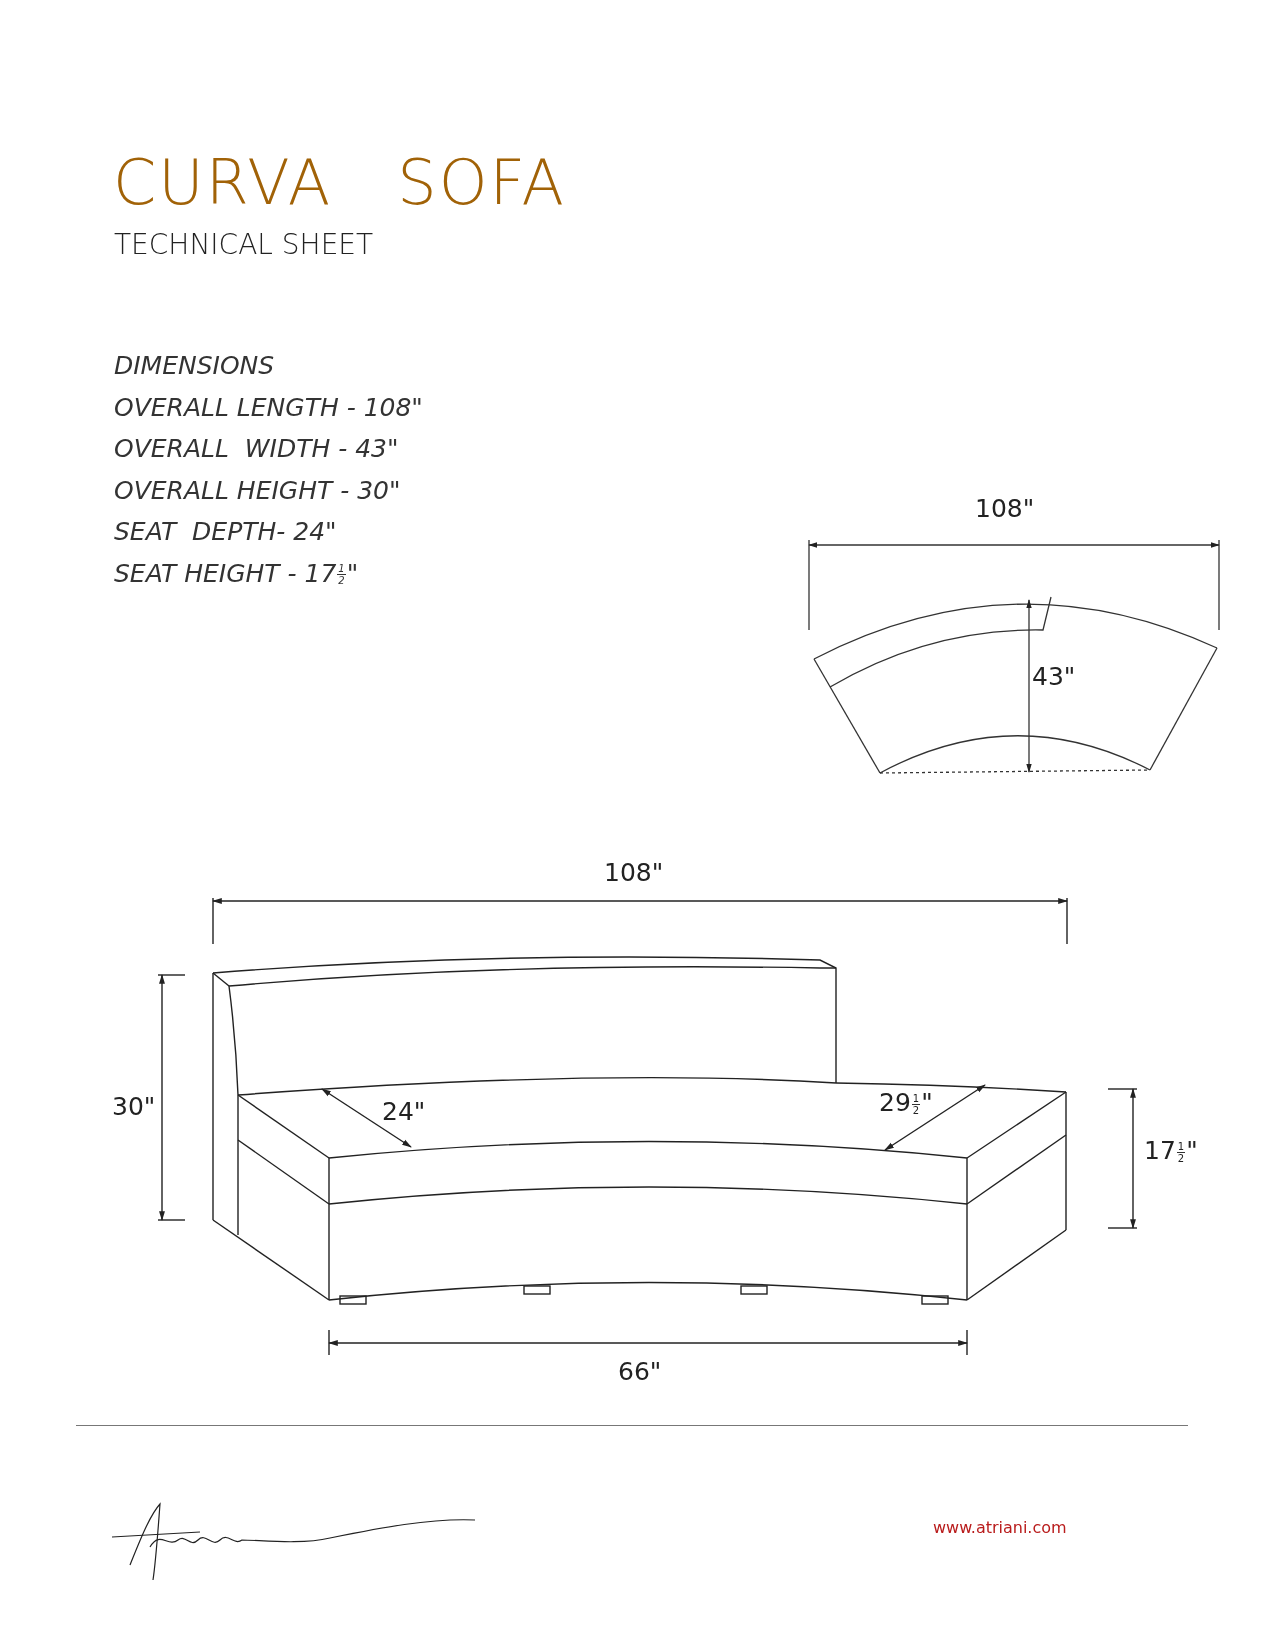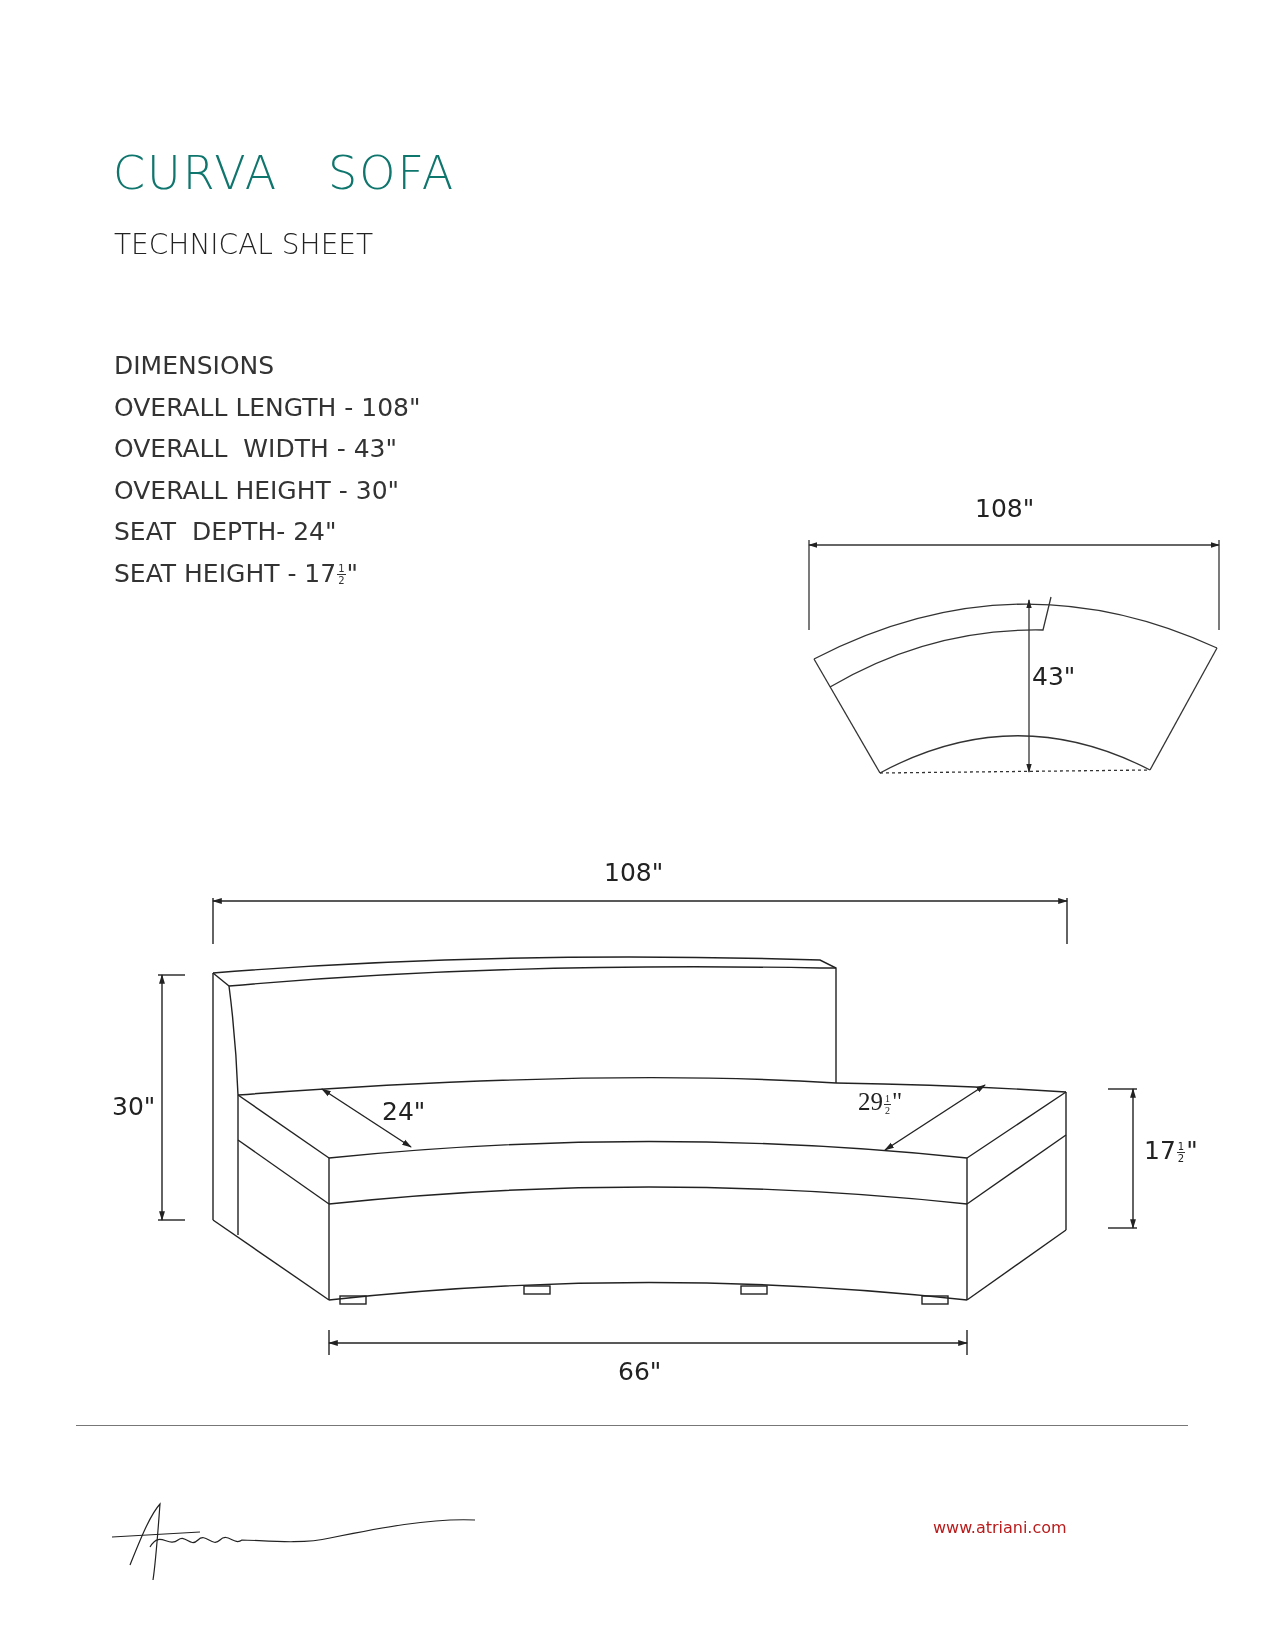--- a/index.html
+++ b/index.html
@@ -1,22 +1,22 @@
 <!DOCTYPE html>
 <html><head>
 <meta charset="utf-8">
 <style>
   html, body { margin:0; padding:0; background:#ffffff; }
   body { width:1275px; height:1650px; position:relative; overflow:hidden;
          font-family:"DejaVu Sans", sans-serif; color:#1a1a1a; }
-  .title { position:absolute; left:113px; top:146px; font-size:46px; font-weight:300;
-           letter-spacing:2px; color:#0f766e; white-space:pre; }
+  .title { position:absolute; left:113px; top:146px; font-size:62px; font-weight:300;
+           letter-spacing:2px; color:#a16207; white-space:pre; }
   .subtitle { position:absolute; left:114px; top:228px; font-size:28px; font-weight:300; color:#222; }
   .dims { position:absolute; left:114px; top:345px; font-size:25px; color:#333; line-height:41.5px; }
-  .dims div { white-space:pre; }
+  .dims div { white-space:pre;font-style:italic; }
   .frac { display:inline-block; vertical-align:middle; font-size:10px; line-height:11px; text-align:center; margin:0 1px; }
   .frac span { display:block; }
   .frac .num { border-bottom:1px solid #333; padding:0 1px; }
   svg { position:absolute; left:0; top:0; }
   .lbl { position:absolute; font-size:25px; color:#222; white-space:nowrap; }
   .rule { position:absolute; left:76px; top:1425px; width:1112px; height:1px; background:#777; }
   .url { position:absolute; left:933px; top:1518px; font-size:16px; color:#b91c1c; }
 </style>
 </head>
 <body>
@@ -118,21 +118,21 @@
     <path d="M150,1547 C160,1530 168,1548 178,1540 C186,1534 190,1548 198,1540 C206,1532 212,1548 220,1540 C228,1532 234,1546 242,1540 C260,1540 300,1545 330,1538 C380,1528 430,1518 475,1520"></path>
   </g>
 </svg>
 
 <div class="lbl" style="left:975px;top:494px;">108"</div>
 <div class="lbl" style="left:1032px;top:662px;">43"</div>
 
 <div class="lbl" style="left:604px;top:858px;">108"</div>
 <div class="lbl" style="left:112px;top:1092px;">30"</div>
 <div class="lbl" style="left:382px;top:1097px;">24"</div>
-<div class="lbl" style="left:858px;top:1088px;font-family:Liberation Serif, serif;">
+<div class="lbl" style="left:879px;top:1088px;">
   <span>29</span><span class="frac"><span class="num">1</span><span>2</span></span><span>"</span>
 </div>
 <div class="lbl" style="left:1136px;top:1136px;margin-left:8px;">
   <span>17</span><span class="frac"><span class="num">1</span><span>2</span></span><span>"</span>
 </div>
 <div class="lbl" style="left:618px;top:1357px;">66"</div>
 
 <div class="rule"></div>
 <div class="url">www.atriani.com</div>
 

